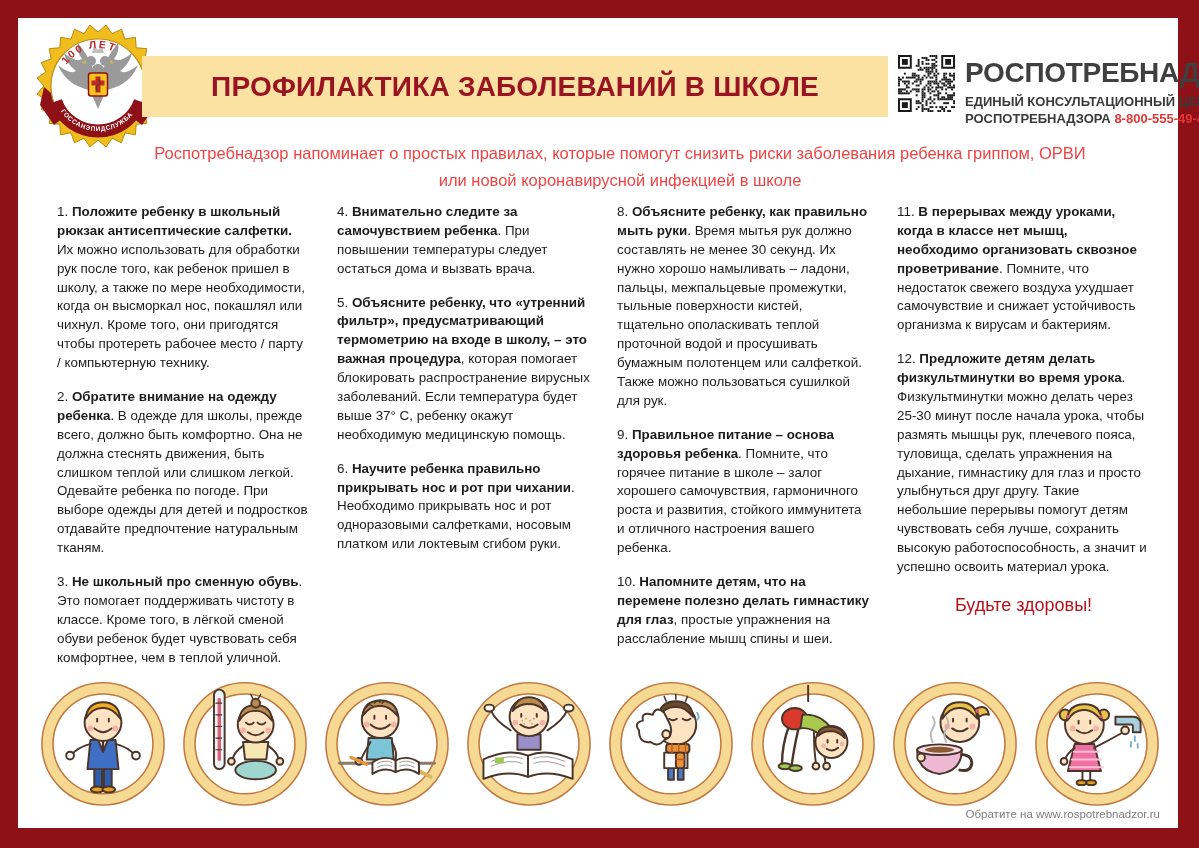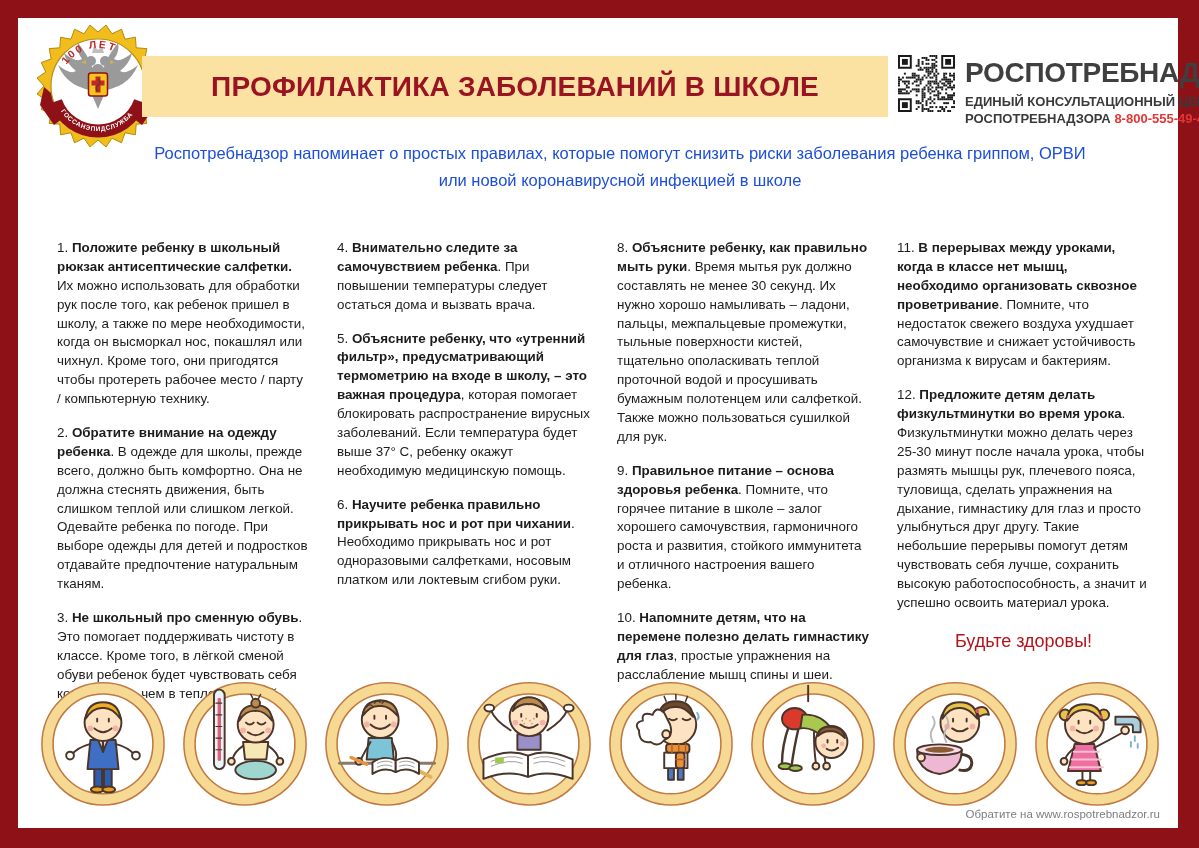--- a/index.html
+++ b/index.html
@@ -23,25 +23,25 @@
   .agency{position:absolute;left:880px;top:37px;display:flex;gap:10px;align-items:flex-start;}
   .qr{width:57px;height:57px;display:block;}
   .agency-text{padding-top:2px;}
   .agency-name{font-size:28px;font-weight:bold;color:#3f3f3f;letter-spacing:-.3px;white-space:nowrap;}
   .agency-sub{margin-top:5px;font-size:13px;font-weight:bold;color:#3a3a3a;line-height:1.3;white-space:nowrap;}
   .phone{color:#e53535;}
 
   
   .intro{
     position:absolute;left:0;right:4px;top:122px;text-align:center;
-    color:#1d4ed8;font-size:16.5px;line-height:1.62;margin-left:48px;
+    color:#ef4444;font-size:16.5px;line-height:1.62;margin-left:48px;
   }
 
   
-  .tips{position:absolute;left:39px;top:185px;width:1093px;display:flex;gap:27px;margin-top:36px;}
+  .tips{position:absolute;left:39px;top:185px;width:1093px;display:flex;gap:27px;}
   .col{flex:1 1 0;min-width:0;color:#1c1c1c;font-size:13.4px;line-height:1.41;}
   .item{margin:0 0 15px 0;}
   .bhead{font-weight:bold;}
   .closing{
     text-align:center;margin-top:16px;font-size:18px;color:#b5121b;
   }
 
   
   .figures{
     position:absolute;left:22px;right:18px;top:655px;height:136px;

